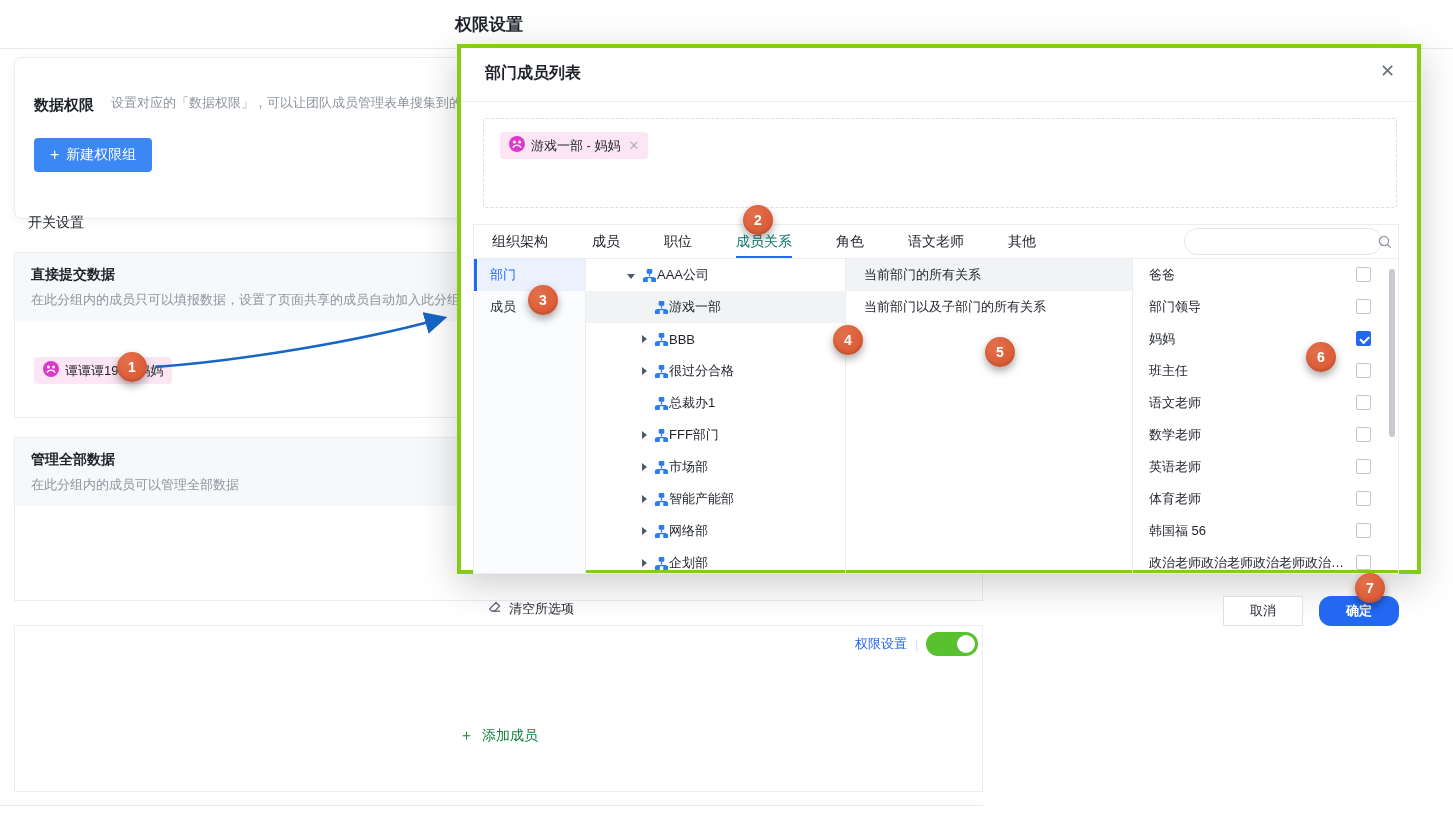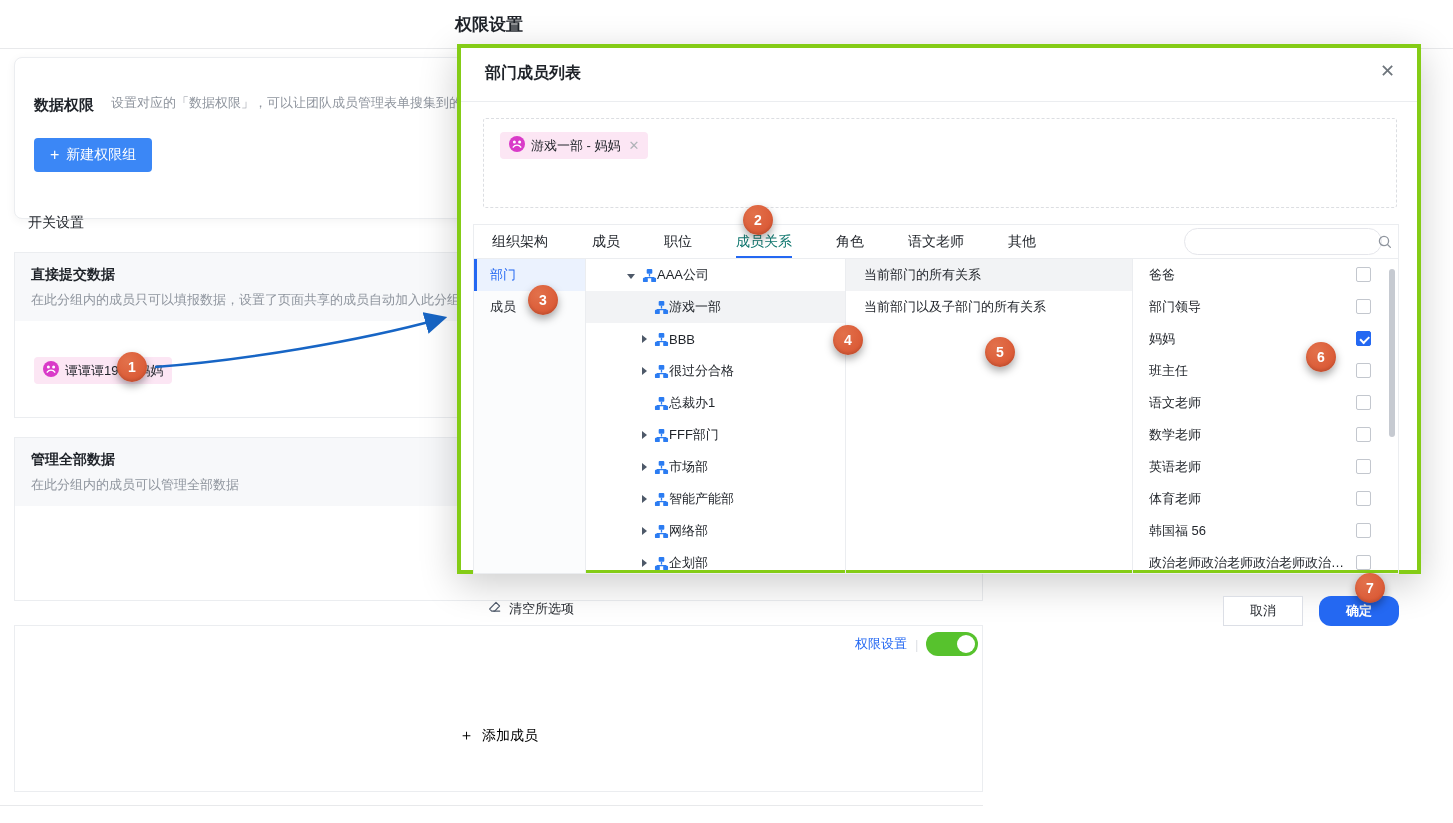--- a/index.html
+++ b/index.html
@@ -27,21 +27,21 @@
   .sec-desc{font-size:13px;color:#8f959e;margin-top:7px;}
   .sec1{top:252px;height:166px;}
   .sec2{top:437px;height:164px;}
   .sec3{top:625px;height:167px;}
 
   .pill-tag{display:inline-flex;align-items:center;gap:6px;height:27px;padding:0 9px;background:#fce6f4;
     border-radius:4px;font-size:13px;color:#1f2329;}
   .pill-tag .tag-x{color:#b0b3b8;font-size:13px;cursor:pointer;margin-left:2px;}
   .sec1 .pill-tag{position:absolute;left:19px;top:68px;margin-top:36px;}
 
-  .add-member{position:absolute;left:0;right:0;top:100px;text-align:center;font-size:14px;color:#000000;cursor:pointer;}
+  .add-member{position:absolute;left:0;right:0;top:100px;text-align:center;font-size:14px;color:#15803d;cursor:pointer;}
   .add-member .plus{margin-right:8px;font-size:15px;}
 
   .bottom-line{position:absolute;left:0;top:805px;width:983px;height:1px;background:#e8e9eb;}
 
   .partial-row{position:absolute;left:855px;top:632px;display:flex;align-items:center;gap:8px;z-index:1;}
   .partial-link{font-size:13px;color:#2468f2;}
   .partial-sep{color:#dfe2e6;font-size:13px;}
   .toggle-frag{width:52px;height:24px;border-radius:12px;background:#57c22d;position:relative;}
   .toggle-frag .knob{position:absolute;right:3px;top:3px;width:18px;height:18px;border-radius:50%;background:#fff;}
 

